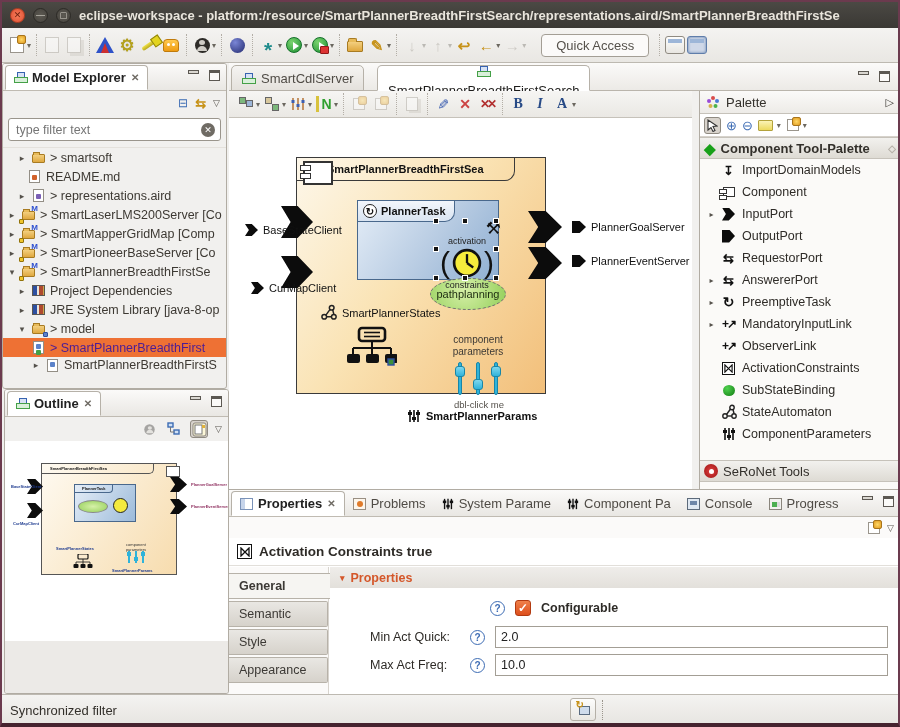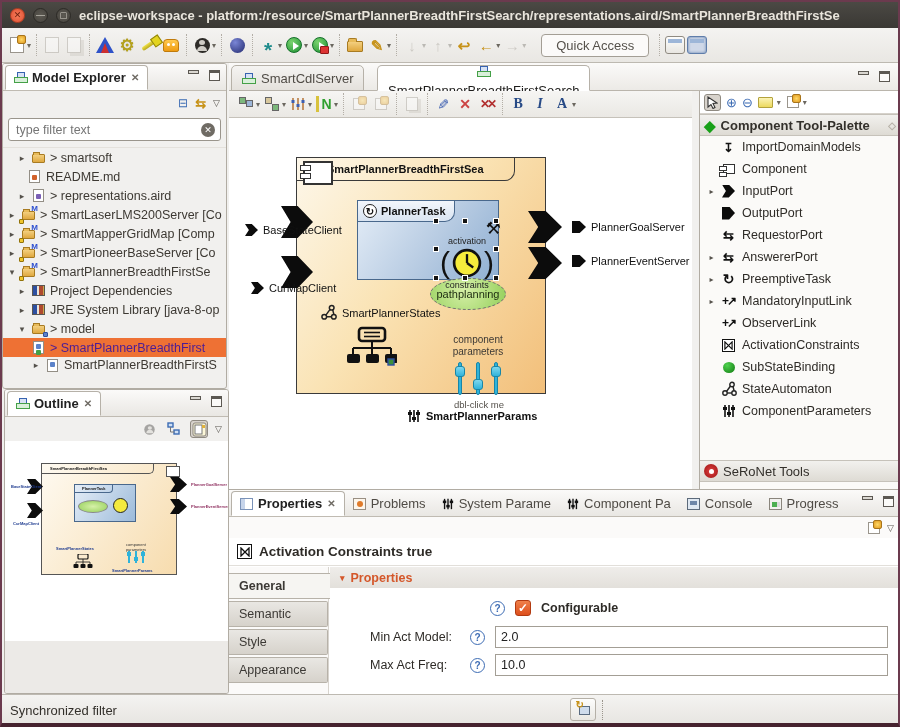--- a/index.html
+++ b/index.html
@@ -666,20 +666,31 @@
       <span class="minipent"></span>
       <span>PlannerGoalServer</span>
     </div>
     <div class="plabel" style="left:343px;top:137px;">
       <span class="minipent"></span>
       <span>PlannerEventServer</span>
     </div>
   </div>
 
   <div id="palette">
+    <div id="palhdr">
+      <svg width="14" height="14" viewBox="0 0 14 14">
+          <circle cx="7" cy="3" r="2" fill="#d84c4c"></circle>
+          <circle cx="11" cy="6" r="2" fill="#4c7ad8"></circle>
+          <circle cx="9.5" cy="11" r="2" fill="#4cb24c"></circle>
+          <circle cx="4.5" cy="11" r="2" fill="#d8b24c"></circle>
+          <circle cx="3" cy="6" r="2" fill="#9a4cd8"></circle>
+        </svg>
+      <span style="flex:1;">Palette</span>
+      <span style="font-size:11px;color:#33302b;">▷</span>
+    </div>
     <div id="paltb">
       <span class="otbico pressed" style="width:17px;height:17px;">
         <svg width="11" height="13" viewBox="0 0 11 13">
             <path d="M1 1 L1 11 L4 8.5 L6 12.5 L8 11.5 L6 7.5 L10 7 Z" fill="#fff" stroke="#333" stroke-width="1.1"></path>
           </svg>
       </span>
       <span style="color:#3d6cb4;font-size:13px;">⊕</span>
       <span style="color:#3d6cb4;font-size:13px;">⊖</span>
       <span style="width:15px;height:11px;background:linear-gradient(#fbf3b6,#ecd95e);border:1px solid #b3a23c;border-radius:1px;"></span>
       <span class="dd">▾</span>
@@ -893,21 +904,21 @@
       <div class="secbar">
         <span style="font-size:9px;color:#d4572a;">▾</span>
         <span>Properties</span>
       </div>
       <div style="display:flex;align-items:center;gap:10px;margin:12px 0 0 160px;">
         <span class="help">?</span>
         <span class="checkbox">✓</span>
         <span class="flabel" style="font-weight:bold;">Configurable</span>
       </div>
       <div style="display:flex;align-items:center;gap:10px;margin:10px 12px 0 40px;">
-        <span class="flabel" style="width:90px;text-align:left;">Min Act Model:</span>
+        <span class="flabel" style="width:90px;text-align:left;">Min Act Quick:</span>
         <span class="help">?</span>
         <span class="field" style="flex:1;"><input value="2.0" style=""></span>
       </div>
       <div style="display:flex;align-items:center;gap:10px;margin:6px 12px 0 40px;">
         <span class="flabel" style="width:90px;text-align:left;">Max Act Freq:</span>
         <span class="help">?</span>
         <span class="field" style="flex:1;"><input value="10.0" style=""></span>
       </div>
     </div>
   </div>

